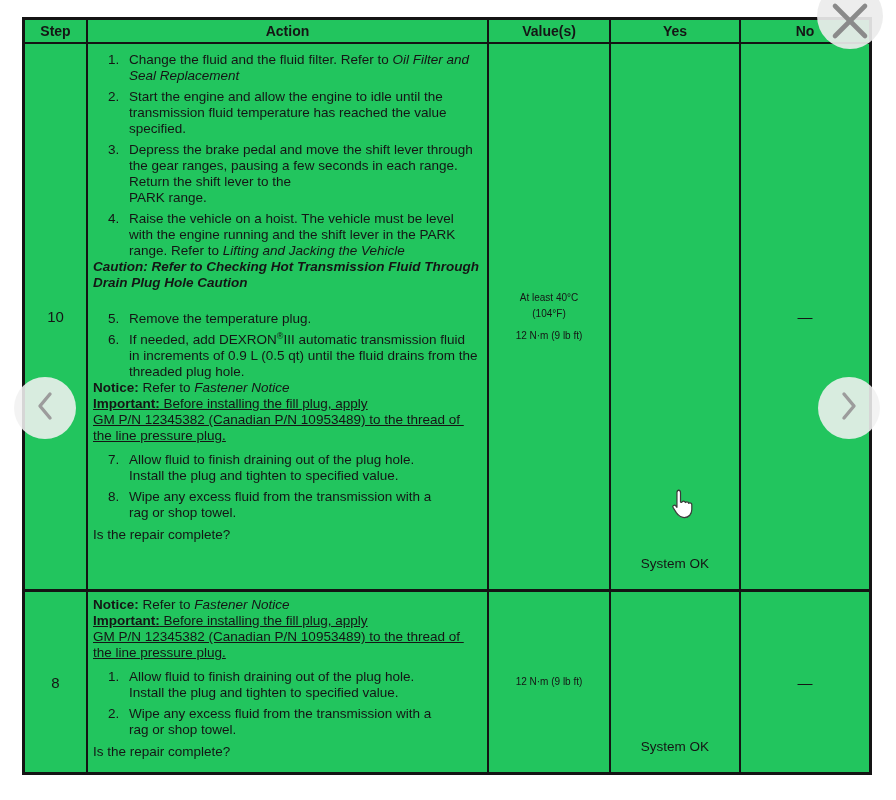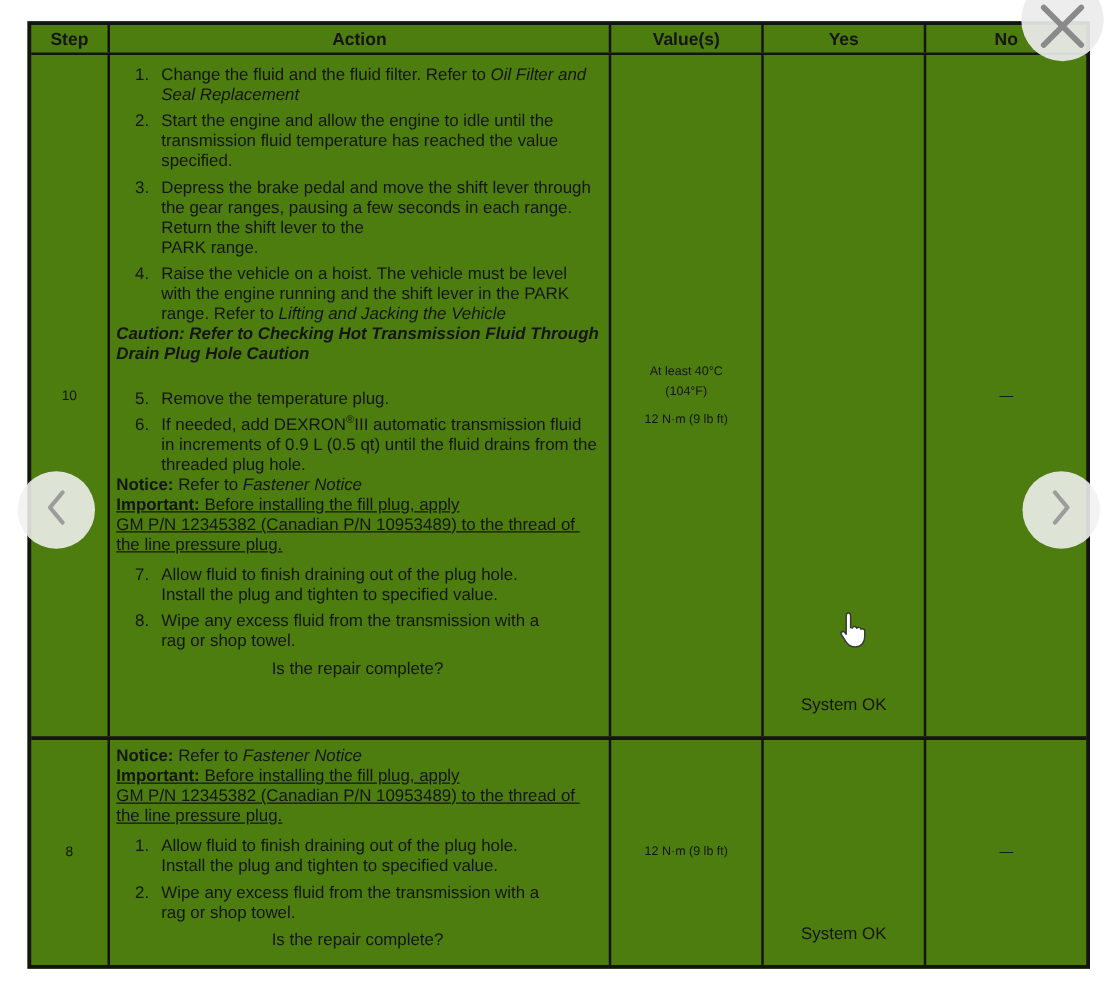--- a/index.html
+++ b/index.html
@@ -4,49 +4,49 @@
 <style>
   html,body{margin:0;padding:0;}
   body{
     width:896px;height:800px;position:relative;background:#ffffff;overflow:hidden;
     font-family:"Liberation Sans", sans-serif;color:#151515;
     -webkit-font-smoothing:antialiased;
   }
   
   .tbl{
     position:absolute;left:22px;top:17px;width:850px;
-    border:3px solid #141414;box-sizing:border-box;background:#4d7c0f;
+    border:3px solid #141414;box-sizing:border-box;background:#22c55e;
   }
   .trow{display:grid;grid-template-columns:63px 401px 122px 130px 1fr;}
   .thead{height:22px;border-bottom:2px solid #141414;}
   .r10{height:545px;border-bottom:3px solid #141414;}
   .r11{height:180px;}
   .cell{border-right:2px solid #141414;box-sizing:border-box;min-width:0;}
   .cell:last-child{border-right:none;}
   .hcell{display:flex;align-items:center;justify-content:center;
          font-weight:bold;font-size:14px;}
   .ccell{display:flex;align-items:center;justify-content:center;
-         font-size:11px;text-align:center;}
+         font-size:15px;text-align:center;}
   .vcell{display:flex;flex-direction:column;align-items:center;justify-content:center;
          font-size:10px;line-height:16px;text-align:center;}
   .yescell{display:flex;flex-direction:column;align-items:center;justify-content:flex-end;
          font-size:13.5px;padding-bottom:18px;}
   .acell{display:flex;flex-direction:column;font-size:13.5px;line-height:16px;
          padding:3px 8px 4px 5px;}
   .acell .txtwrap, .acell p, .acell .txt{white-space:pre-wrap;}
   .li{display:flex;padding-left:15px;margin-top:5px;}
   .li .num{flex:0 0 21px;}
   .li .txt{flex:1;}
   p.para{margin:0;}
   .caution{font-weight:bold;font-style:italic;margin:24px 0 0 0;}
   .gap-list2{margin-top:20px;}
   .notice{margin:8px 0 0 0;}
   .important{margin:18px 0 0 0;text-decoration:underline;}
   .gap-list3{margin-top:8px;}
-  .question{margin-top:auto;padding-top:6px;text-align:center;}
+  .question{margin-top:auto;padding-top:6px;}
   .lbl-bi{font-weight:bold;}
   .lbl-b{font-weight:bold;}
   i.em{font-style:italic;}
   sup{font-size:9px;line-height:0;}
   .val-gap{margin-top:6px;}
   
   .closebtn{
     position:absolute;left:817px;top:-17px;width:66px;height:66px;border-radius:50%;
     background:rgba(236,236,236,0.92);display:flex;align-items:center;justify-content:center;
     cursor:pointer;z-index:30;

